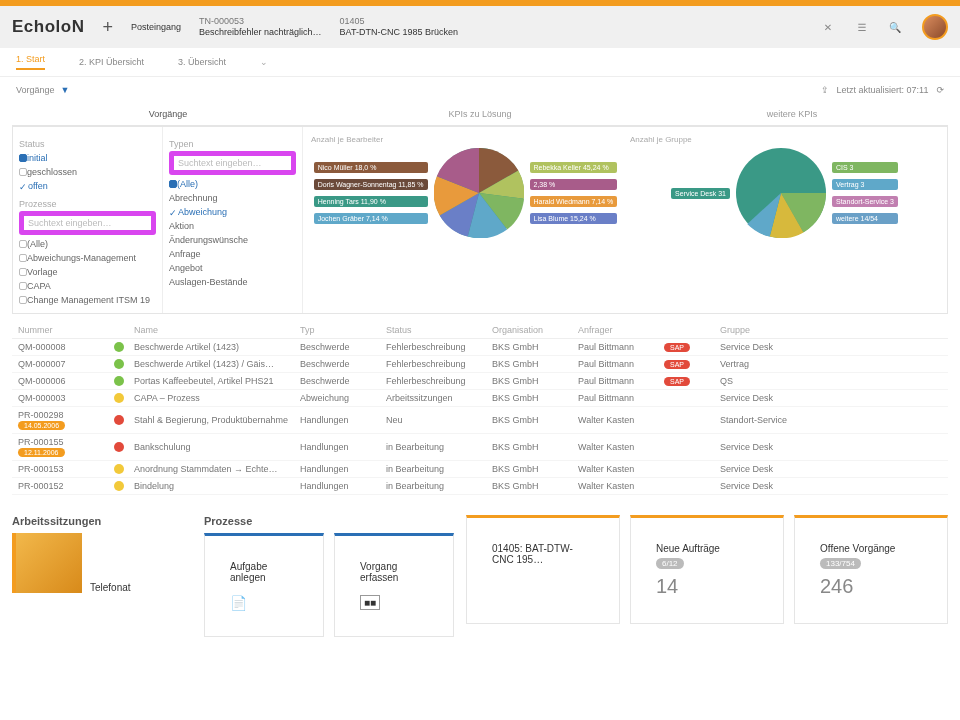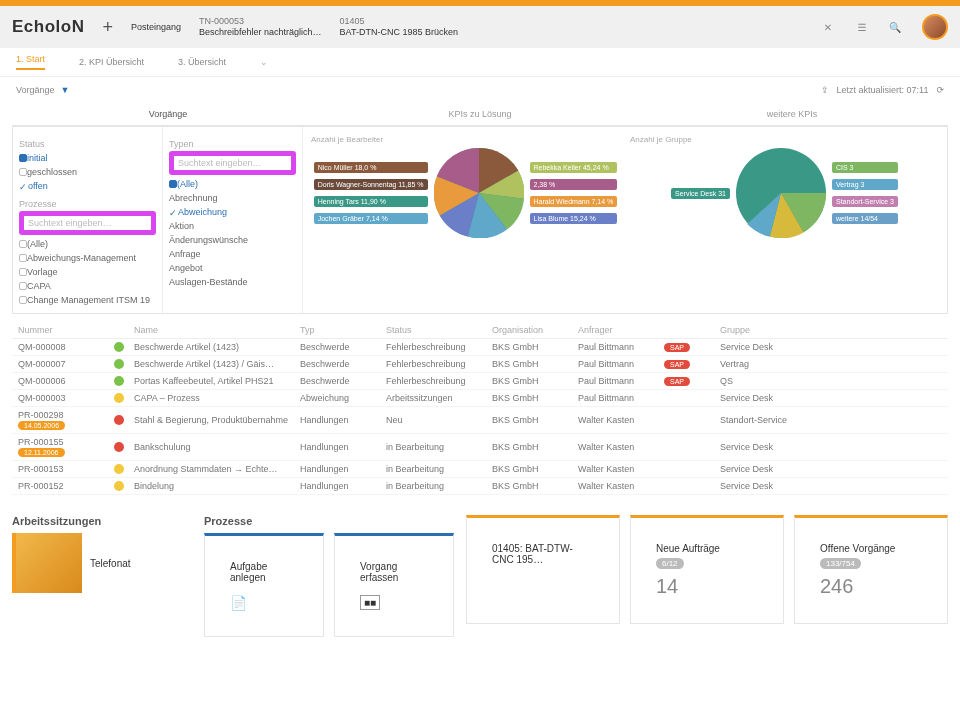--- a/index.html
+++ b/index.html
@@ -327,21 +327,21 @@
         <span>Walter Kasten</span>
         <span></span>
         <span>Service Desk</span>
       </div>
     </div>
 </div>
 
 <div class="bottom">
   <div class="bcol" style="flex:0 0 180px">
     <div class="bhead">Arbeitssitzungen</div>
-    <div style="display:flex;gap:8px;align-items:center">
+    <div style="display:flex;gap:8px;align-items:flex-end">
       <div class="workimg"></div>
       <span>Telefonat</span>
     </div>
   </div>
   <div class="bcol" style="flex:0 0 250px">
     <div class="bhead">Prozesse</div>
     <div class="cards">
       <div class="card">
         <div>Aufgabe anlegen</div>
         <div style="margin-top:12px;font-size:14px">📄</div>

